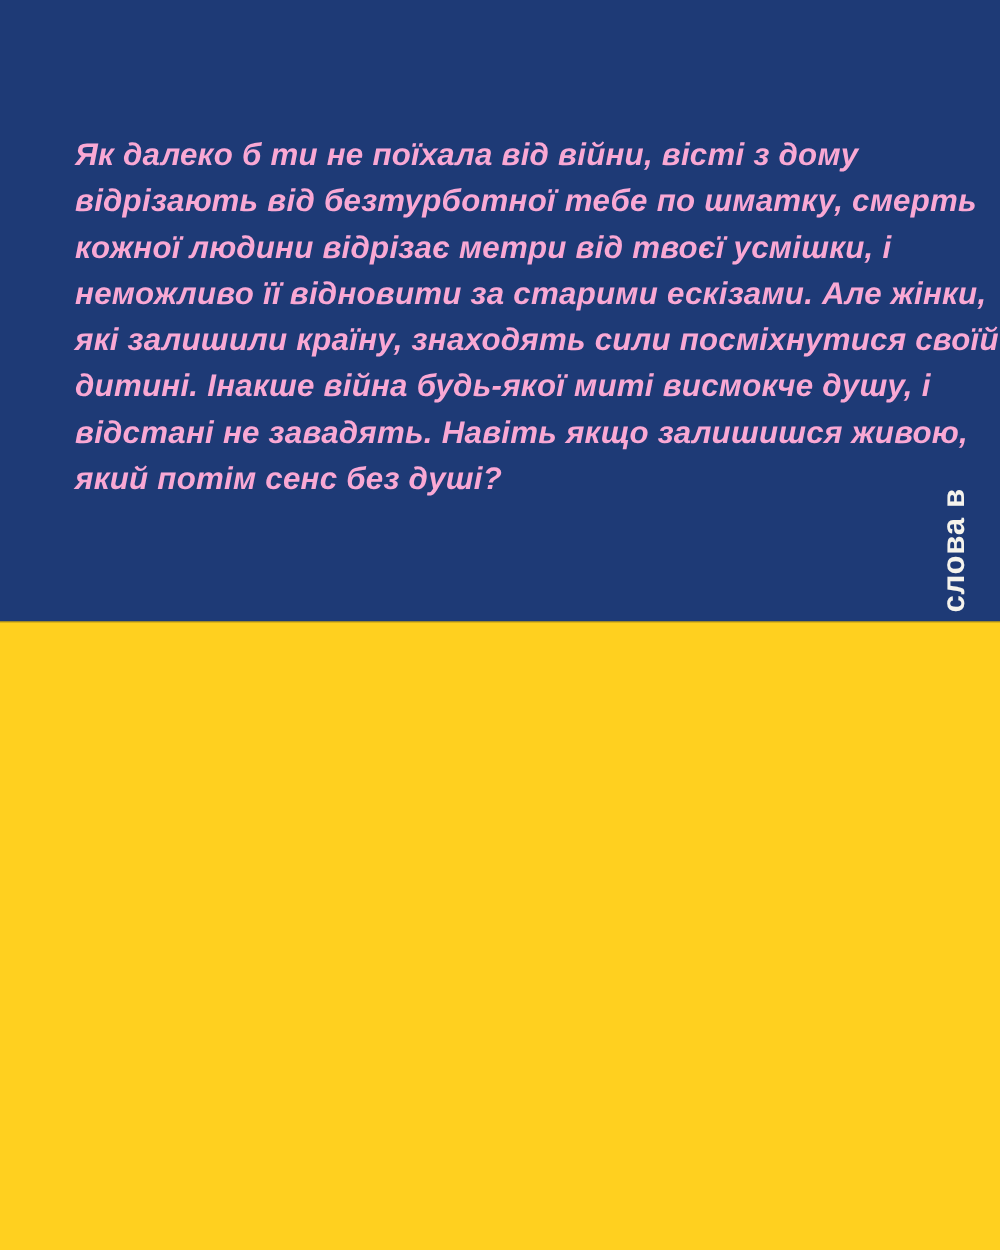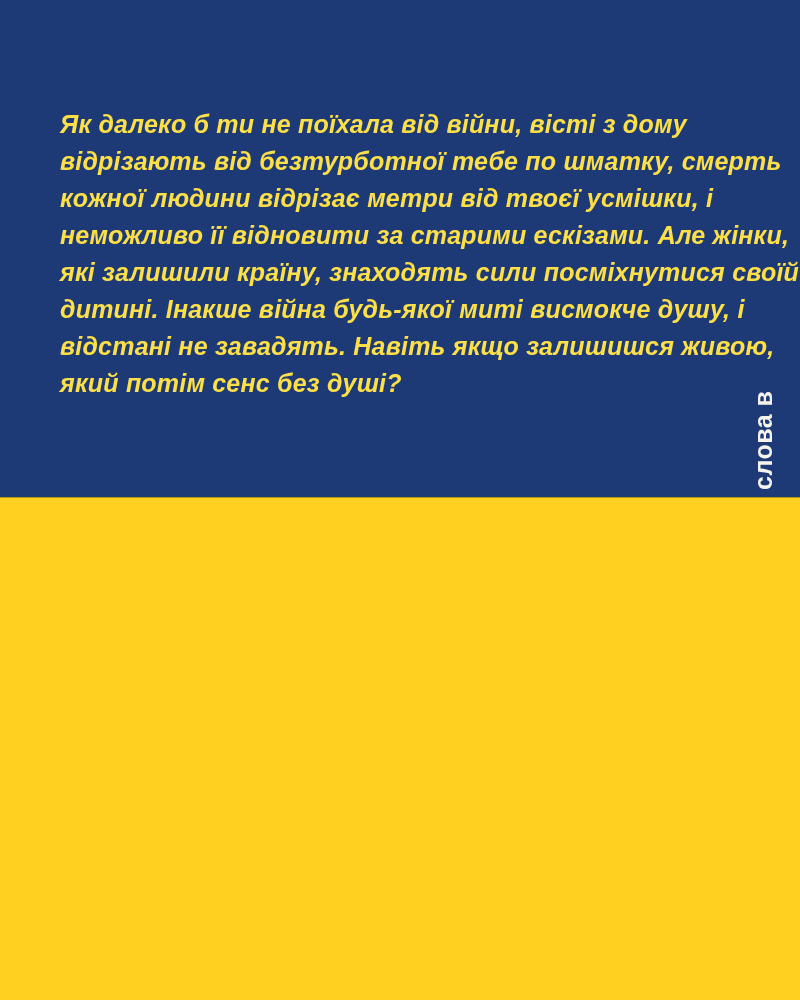--- a/index.html
+++ b/index.html
@@ -31,21 +31,21 @@
   }
   .quote-top {
     position: absolute;
     left: 60px; top: 106px;
     margin: 0;
     font-size: 25px;
     line-height: 37px;
     font-style: italic;
     font-weight: 700;
     letter-spacing: 0.2px;
-    color: #fde047;
+    color: #f9a8d4;
     white-space: pre;
   }
   .v-brand {
     position: absolute;
     margin: 0;
     white-space: nowrap;
     font-size: 25px;
     font-weight: 700;
     letter-spacing: 0.5px;
     transform-origin: 0 0;

